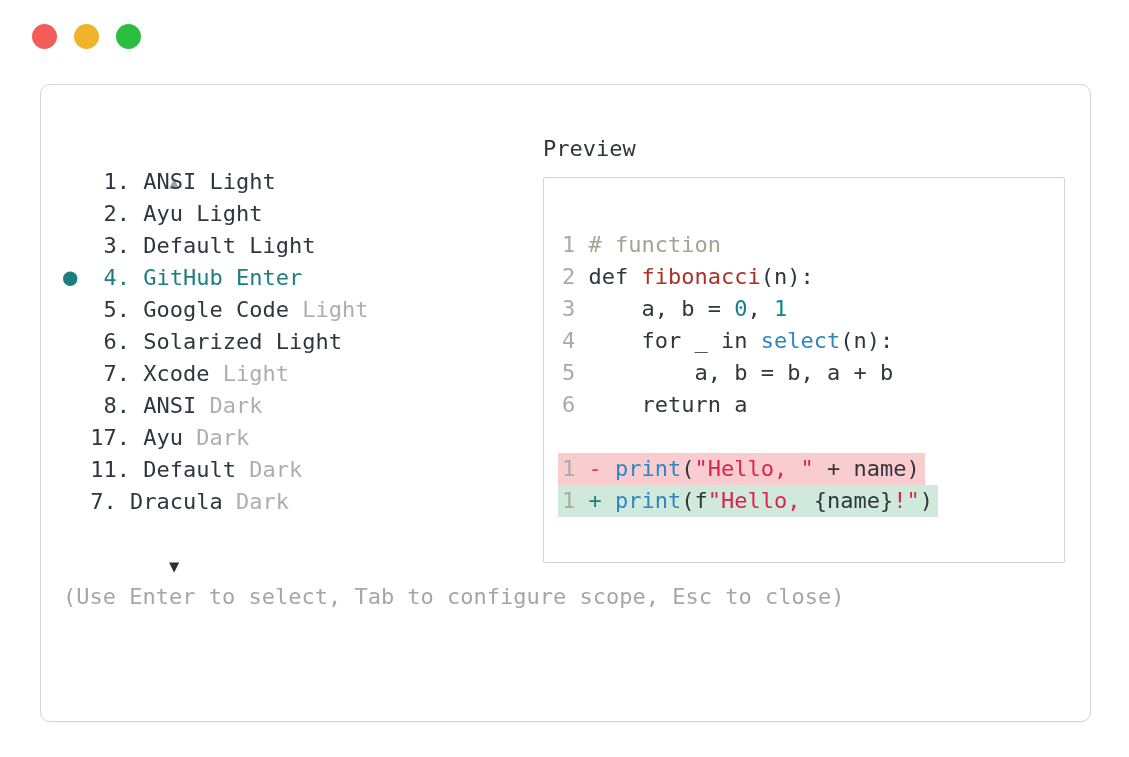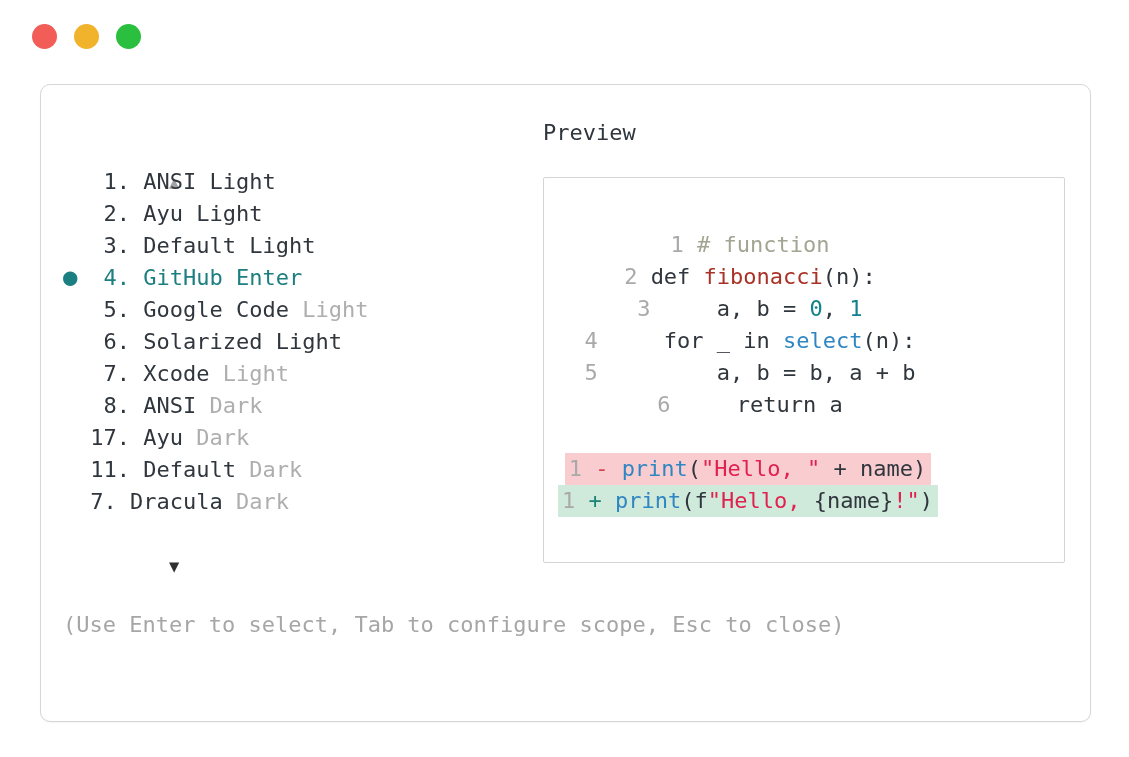--- a/index.html
+++ b/index.html
@@ -26,34 +26,34 @@
     position:absolute; left:40px; top:84px; width:1049px; height:636px;
     border:1.5px solid var(--border); border-radius:10px; background:#fff;
     box-shadow:0 1px 2px rgba(0,0,0,0.04);
   }
   .left-pane{position:absolute; left:22px; top:48px;}
   .row{height:32px; line-height:32px; white-space:pre;}
   .caret{display:inline-block; width:2ch;}
   .tri{font-size:17px;}
   .tri.up{color:#a3a3a3;}
   .tri.down{color:#2f2f2f;}
-  .hint{color:var(--hint);margin-top:28px;}
+  .hint{color:var(--hint);}
 
   .theme-item .marker{display:inline-block; width:14px; font-size:24px; color:var(--accent);}
   .theme-item .num{display:inline-block;}
   .theme-item .suffix{color:var(--muted);}
   .theme-item.selected, .theme-item.selected .suffix{color:var(--accent);}
 
-  .preview-label{position:absolute; left:502px; top:32px; height:32px; line-height:32px;}
+  .preview-label{position:absolute; left:502px; top:48px; height:32px; line-height:32px;}
   .preview-box{
     position:absolute; left:502px; top:92px; width:520px; height:384px;
     border:1.5px solid #d4d4d4; border-radius:2px; background:#fff;
   }
   .code{position:absolute; left:18px; top:51px;}
-  .cline{height:32px; line-height:32px; white-space:pre;text-align:center;}
+  .cline{height:32px; line-height:32px; white-space:pre;}
   .gutter{color:#a9a9a9;}
   .tok-plain{color:var(--text);margin-top:24px;}
   .tok-comment{color:var(--comment);}
   .tok-func{color:var(--func);}
   .tok-builtin{color:var(--builtin);}
   .tok-number{color:var(--number);}
   .tok-string{color:var(--string);}
   .sign-minus{color:var(--minus);}
   .sign-plus{color:var(--plus);}
   .hl{display:inline-block; padding:0 5px 0 4px; margin-left:-4px;}

